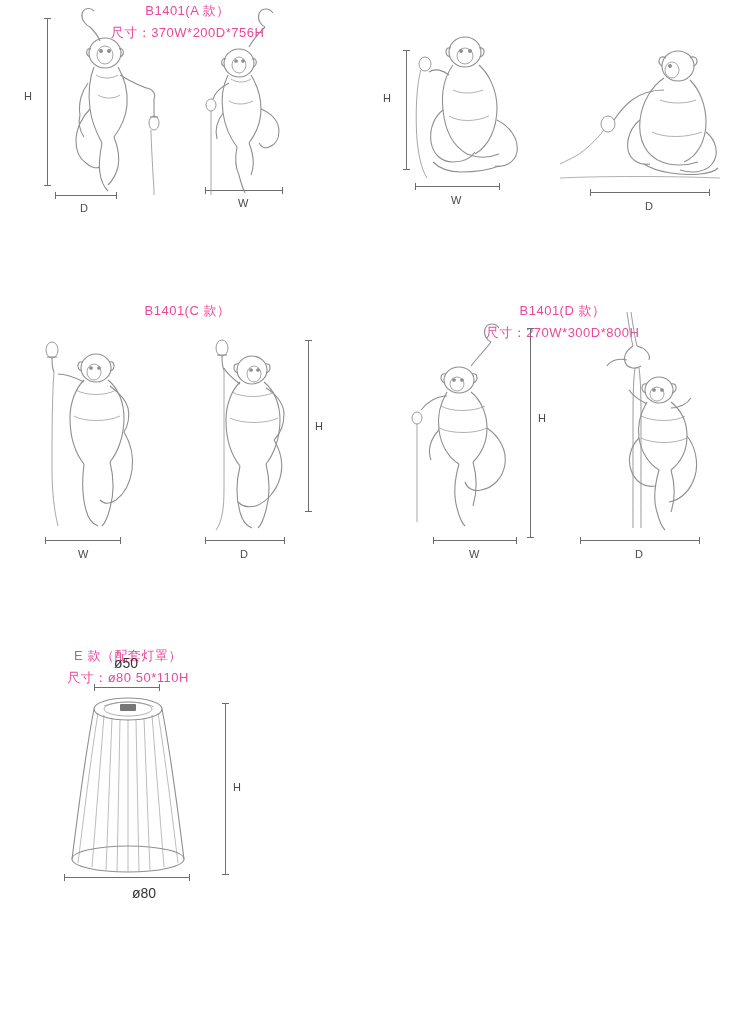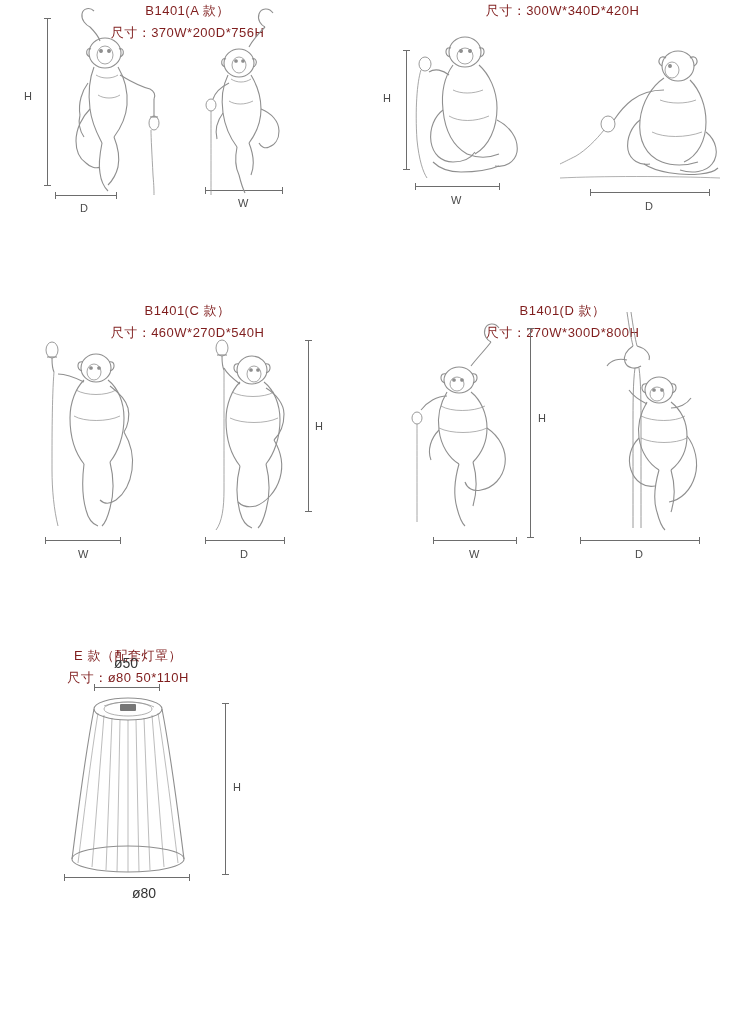--- a/index.html
+++ b/index.html
@@ -19,21 +19,21 @@
     position: relative;
     width: 750px;
     height: 1015px;
   }
   .panel {
     position: absolute;
   }
   .caption {
     text-align: center;
     font-size: 13px;
-    color: #7f1d1d;
+    color: #ec4899;
     line-height: 22px;
     letter-spacing: 0.5px;
   }
   .caption .name { display: block; }
   .caption .dims { display: block; }
 
   
   .dim-line-v {
     position: absolute;
     width: 1px;
@@ -216,21 +216,20 @@
         <path d="M80 92 C72 98 66 110 68 122 C70 132 80 138 90 136"></path>
         <path d="M146 104 C156 112 160 126 152 136 C146 144 132 146 120 142"></path>
         <path d="M84 136 C96 144 120 148 140 146 C150 145 156 142 158 140"></path>
         <path d="M100 72 C110 76 126 76 136 72" stroke-width="0.7"></path>
         <path d="M92 104 C104 110 126 110 142 104" stroke-width="0.7"></path>
         <path d="M0 150 C40 148 110 148 160 150" stroke-width="0.7"></path>
       </svg>
     </div>
 
     <div class="caption" style="left:0; top:232px; width:375px;">
-      <span class="dims">尺寸：300W*340D*420H</span>
     </div>
   </div>
 
   <div class="panel" style="left:0px; top:300px; width:375px; height:330px;">
 
     <div class="dim-line-h" style="left:45px; top:240px; width:76px;"></div>
     <div class="dim-label" style="left:78px; top:248px;">W</div>
 
     <div class="dim-line-h" style="left:205px; top:240px; width:80px;"></div>
     <div class="dim-label" style="left:240px; top:248px;">D</div>
@@ -291,21 +290,20 @@
         <path d="M76 176 C68 178 62 176 58 172"></path>
         <path d="M52 62 C62 68 84 68 94 62" stroke-width="0.7"></path>
         <path d="M50 88 C62 94 86 94 98 88" stroke-width="0.7"></path>
         <path d="M44 40 C44 70 44 120 44 160" stroke-width="0.8"></path>
         <path d="M44 160 C44 178 42 192 36 200" stroke-width="0.8"></path>
       </svg>
     </div>
 
     <div class="caption" style="left:0; top:270px; width:375px;">
       <span class="name">B1401(C 款）</span>
-      <span class="dims">尺寸：460W*270D*540H</span>
     </div>
   </div>
 
   <div class="panel" style="left:375px; top:300px; width:375px; height:330px;">
 
     <div class="dim-line-h" style="left:58px; top:240px; width:84px;"></div>
     <div class="dim-label" style="left:94px; top:248px;">W</div>
 
     <div class="dim-line-h" style="left:205px; top:240px; width:120px;"></div>
     <div class="dim-label" style="left:260px; top:248px;">D</div>

